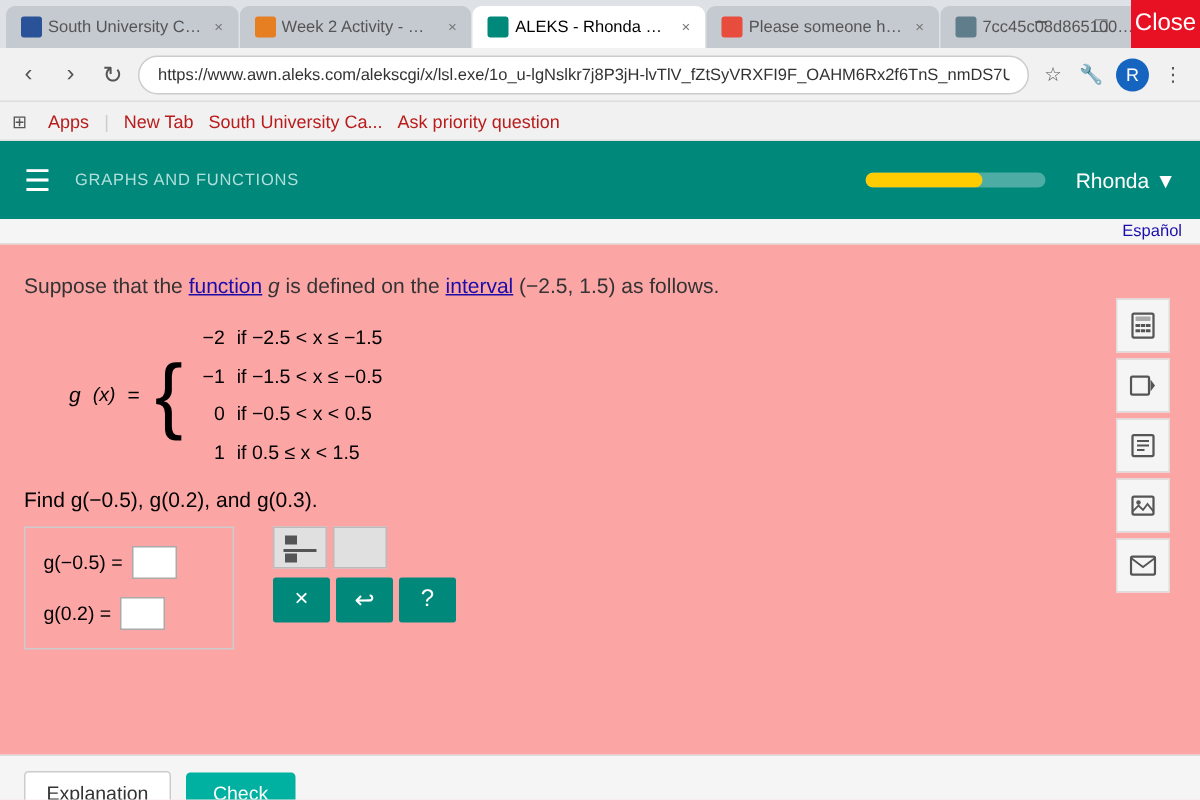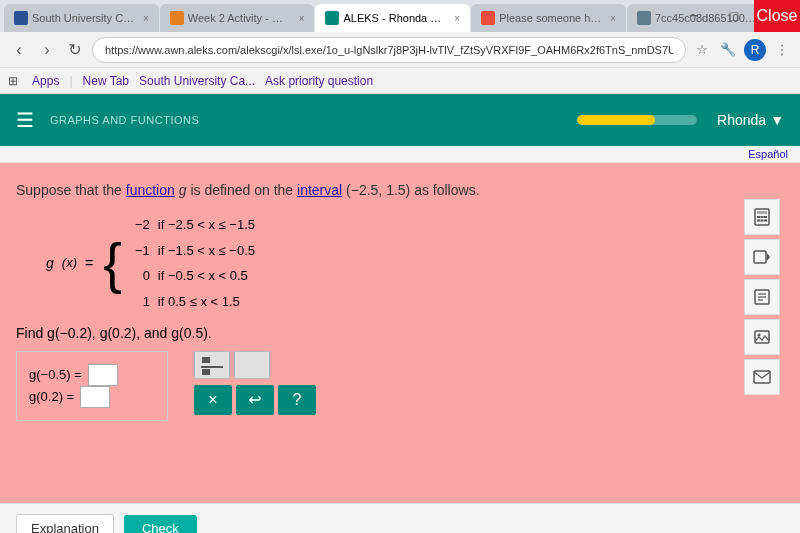--- a/index.html
+++ b/index.html
@@ -17,21 +17,21 @@
     .tab-favicon.aleks { background: #00897b; }
     .tab-favicon.week2 { background: #e67e22; }
     .tab-favicon.please { background: #e74c3c; }
     .tab-favicon.num { background: #607d8b; }
     .browser-toolbar { display: flex; align-items: center; background: #f1f1f1; height: 36px; padding: 4px 8px; gap: 6px; border-bottom: 1px solid #ddd; }
     .nav-btn { width: 22px; height: 22px; border-radius: 50%; border: none; background: none; cursor: pointer; font-size: 16px; color: #555; display: flex; align-items: center; justify-content: center; }
     .url-bar { flex: 1; height: 26px; border: 1px solid #ccc; border-radius: 13px; padding: 0 12px; font-size: 12px; background: #fff; color: #333; }
     .toolbar-icons { display: flex; align-items: center; gap: 6px; }
     .toolbar-icon { width: 20px; height: 20px; display: flex; align-items: center; justify-content: center; font-size: 13px; color: #555; cursor: pointer; }
     .bookmarks-bar { display: flex; align-items: center; background: #f1f1f1; height: 26px; padding: 0 8px; gap: 10px; border-bottom: 1px solid #ddd; font-size: 12px; color: #333; }
-    .bookmark-item { display: flex; align-items: center; gap: 3px; cursor: pointer; color: #4c1d95; }
+    .bookmark-item { display: flex; align-items: center; gap: 3px; cursor: pointer; color: #b91c1c; }
 
     
     .app-container { background: #fff; position: relative; }
     .app-header { background: #00897b; color: white; display: flex; align-items: center; padding: 0 16px; height: 52px; }
     .hamburger { font-size: 20px; margin-right: 16px; cursor: pointer; }
     .header-title-area { flex: 1; }
     .header-subtitle { font-size: 11px; color: #b2dfdb; text-transform: uppercase; letter-spacing: 0.5px; }
     .header-title { font-size: 16px; font-weight: bold; color: white; }
     .progress-bar-area { display: flex; align-items: center; gap: 4px; margin-right: 20px; }
     .progress-bar-bg { width: 120px; height: 10px; background: rgba(255,255,255,0.3); border-radius: 5px; overflow: hidden; }
@@ -42,21 +42,21 @@
     
     .content-area { display: flex; padding: 16px; background: #fca5a5; position: relative; min-height: 340px; }
     .main-content { flex: 1; }
     .problem-text { font-size: 14px; line-height: 1.6; color: #333; margin-bottom: 12px; }
     .problem-text a { color: #1a0dab; text-decoration: underline; cursor: pointer; }
     .math-formula { font-size: 14px; margin: 10px 0 10px 30px; line-height: 1.8; }
     .formula-row { display: flex; align-items: center; gap: 8px; }
     .cases { display: flex; flex-direction: column; gap: 2px; font-size: 13px; }
     .case-row { display: flex; gap: 8px; align-items: center; }
     .find-text { font-size: 14px; margin: 12px 0 10px 0; }
-    .answer-grid { border: 1px solid #ccc; padding: 12px; width: 152px; display: flex; flex-direction: column; }
+    .answer-grid { border: 1px solid #ccc; padding: 12px; width: 140px; display: flex; flex-direction: column; gap: 12px; }
     .answer-row { display: flex; align-items: center; gap: 6px; font-size: 13px; }
     .answer-input { width: 30px; height: 22px; border: 1px solid #aaa; background: #fff; }
     .keypad-area { margin-left: 12px; display: flex; flex-direction: column; gap: 6px; }
     .keypad-top { display: flex; gap: 4px; }
     .keypad-symbol { width: 36px; height: 28px; background: #e0e0e0; border: 1px solid #bbb; display: flex; align-items: center; justify-content: center; font-size: 14px; cursor: pointer; }
     .keypad-buttons { display: flex; gap: 4px; }
     .kp-btn { width: 38px; height: 30px; border: none; cursor: pointer; font-size: 16px; display: flex; align-items: center; justify-content: center; border-radius: 2px; }
     .kp-btn.clear { background: #00897b; color: white; font-size: 14px; }
     .kp-btn.back { background: #00897b; color: white; }
     .kp-btn.help { background: #00897b; color: white; font-size: 16px; }
@@ -190,21 +190,21 @@
               <span>if  −0.5 &lt; x &lt; 0.5</span>
             </div>
             <div class="case-row">
               <span style="width:20px;text-align:right;">1</span>
               <span>if  0.5 ≤ x &lt; 1.5</span>
             </div>
           </div>
         </div>
       </div>
 
-      <div class="find-text">Find g(−0.2),  g(0.2),  and  g(0.5).</div>
+      <div class="find-text">Find g(−0.5),  g(0.2),  and  g(0.3).</div>
 
       <div style="display:flex;align-items:flex-start;gap:14px;margin-top:6px;">
         <div class="answer-grid">
           <div class="answer-row">
             <span>g(−0.5) =</span>
             <input class="answer-input" type="text" style="">
           </div>
           <div class="answer-row">
             <span>g(0.2) =</span>
             <input class="answer-input" type="text" style="">

